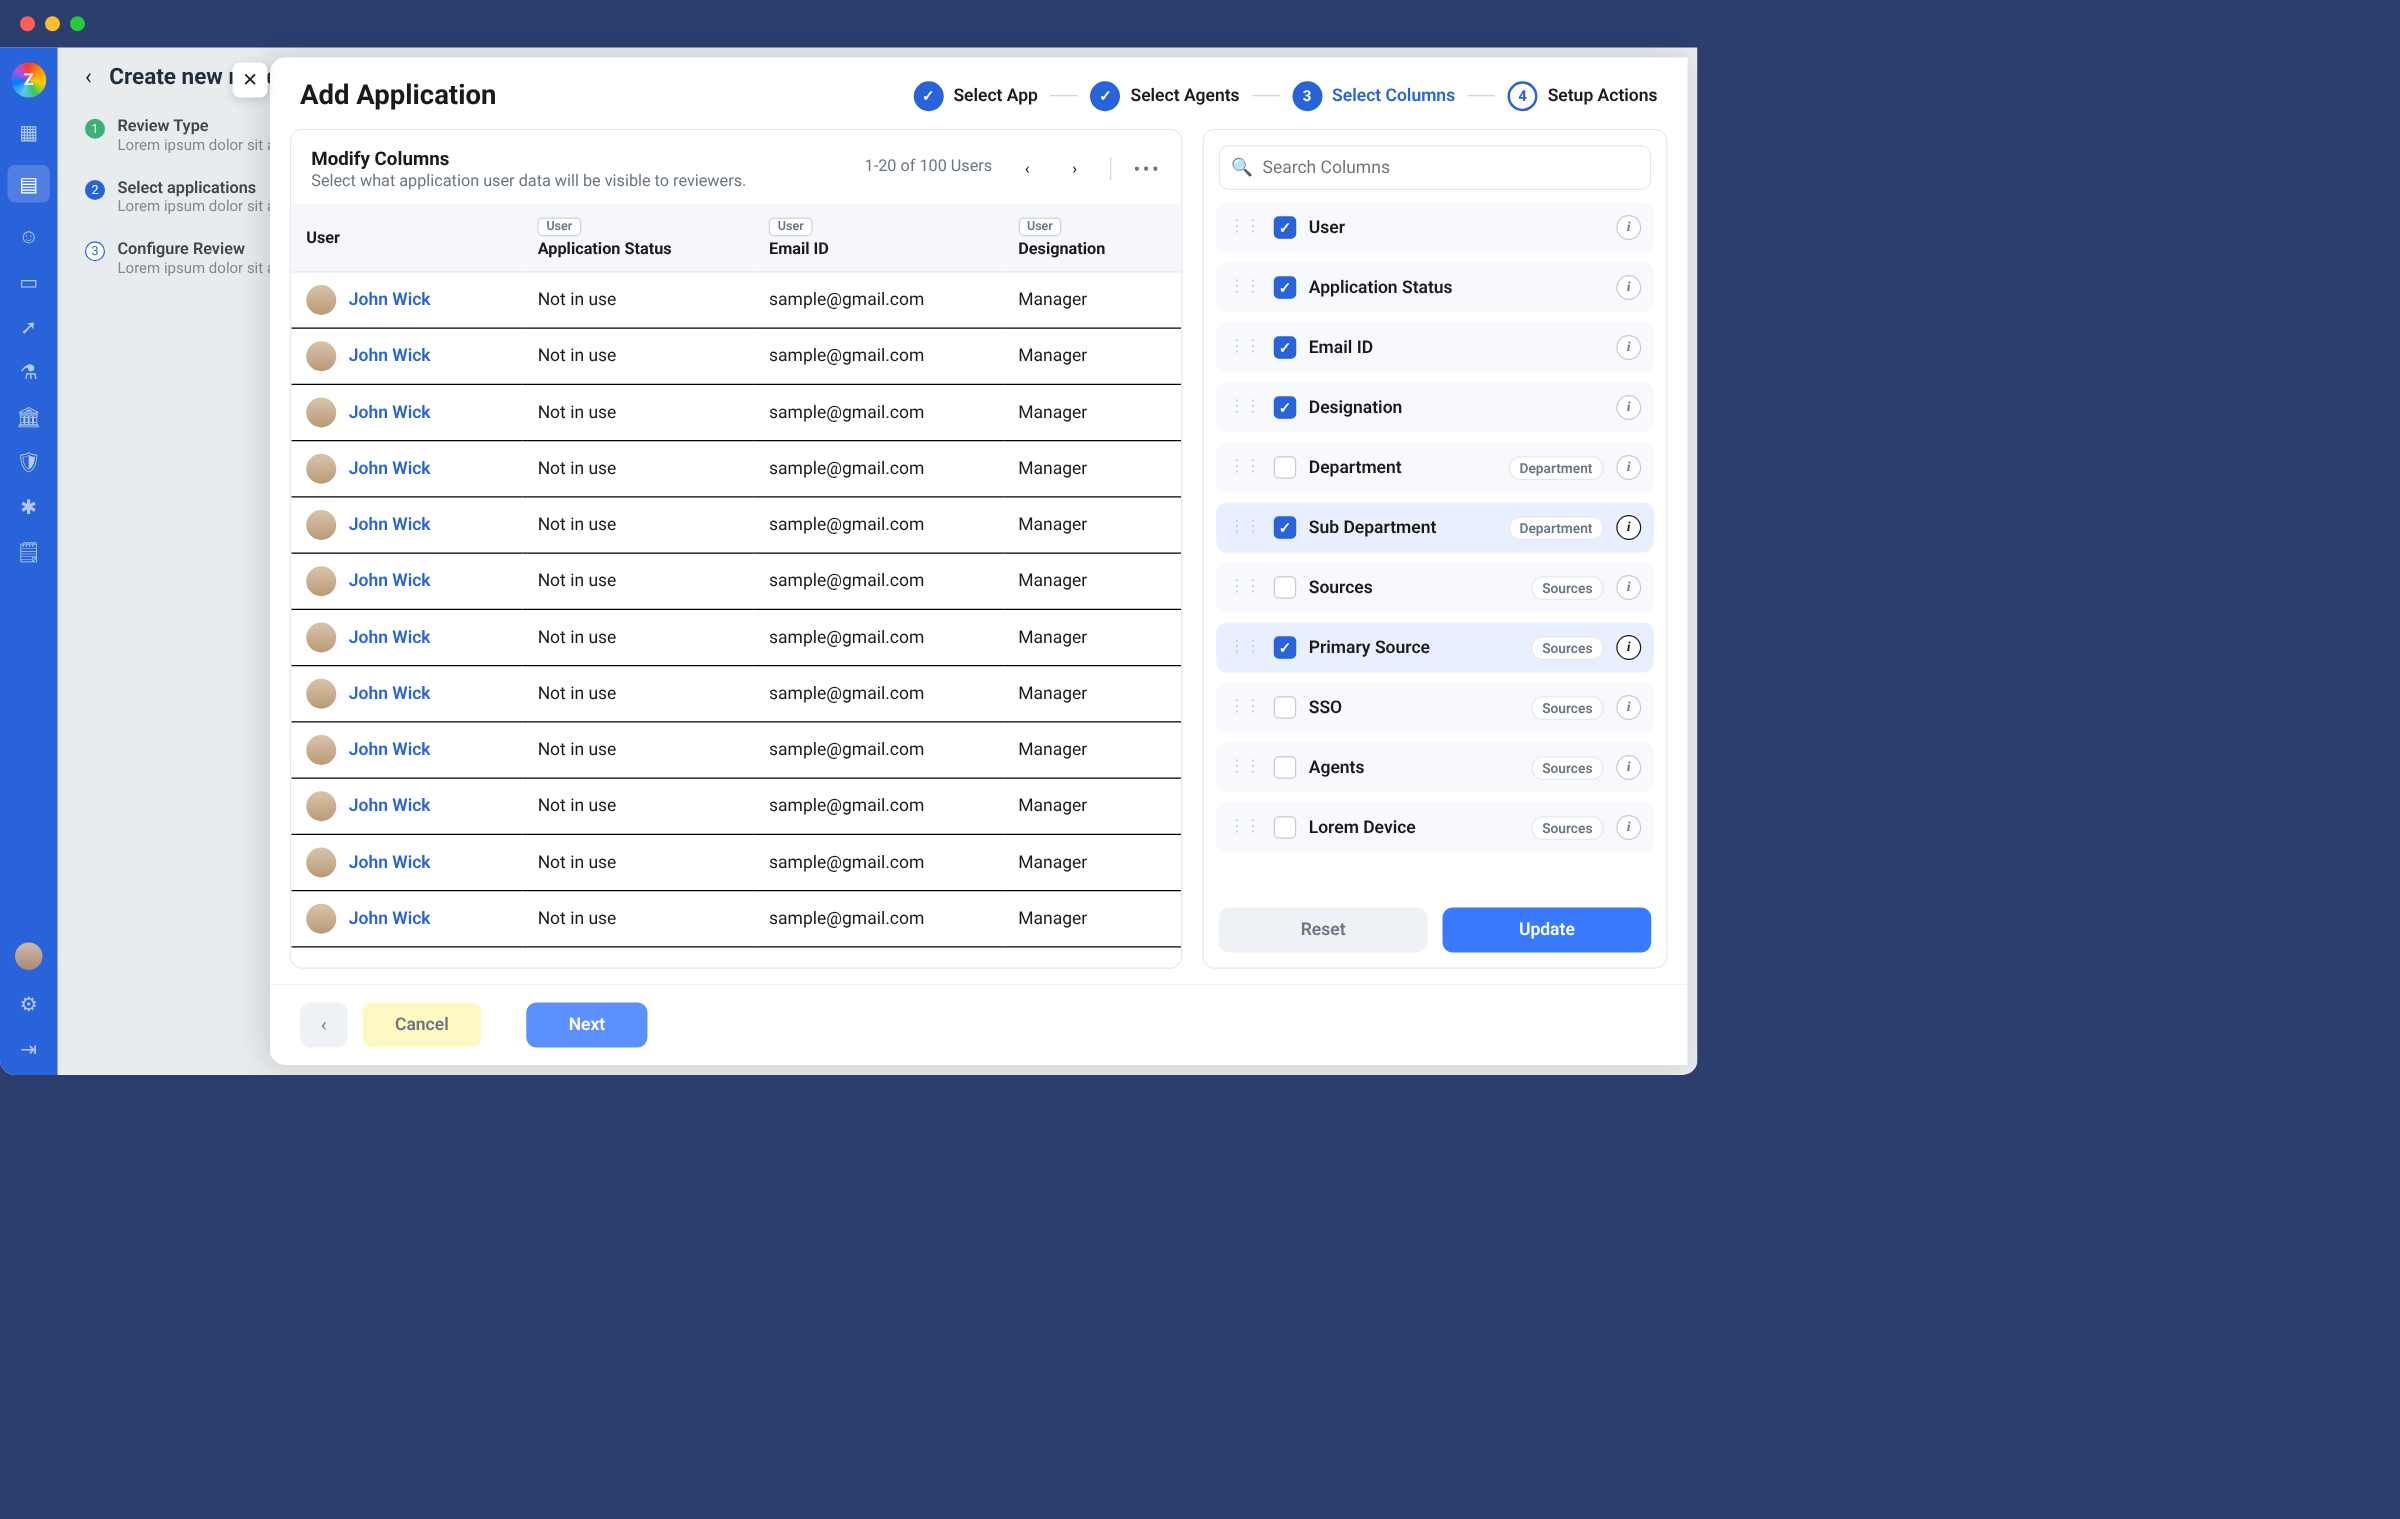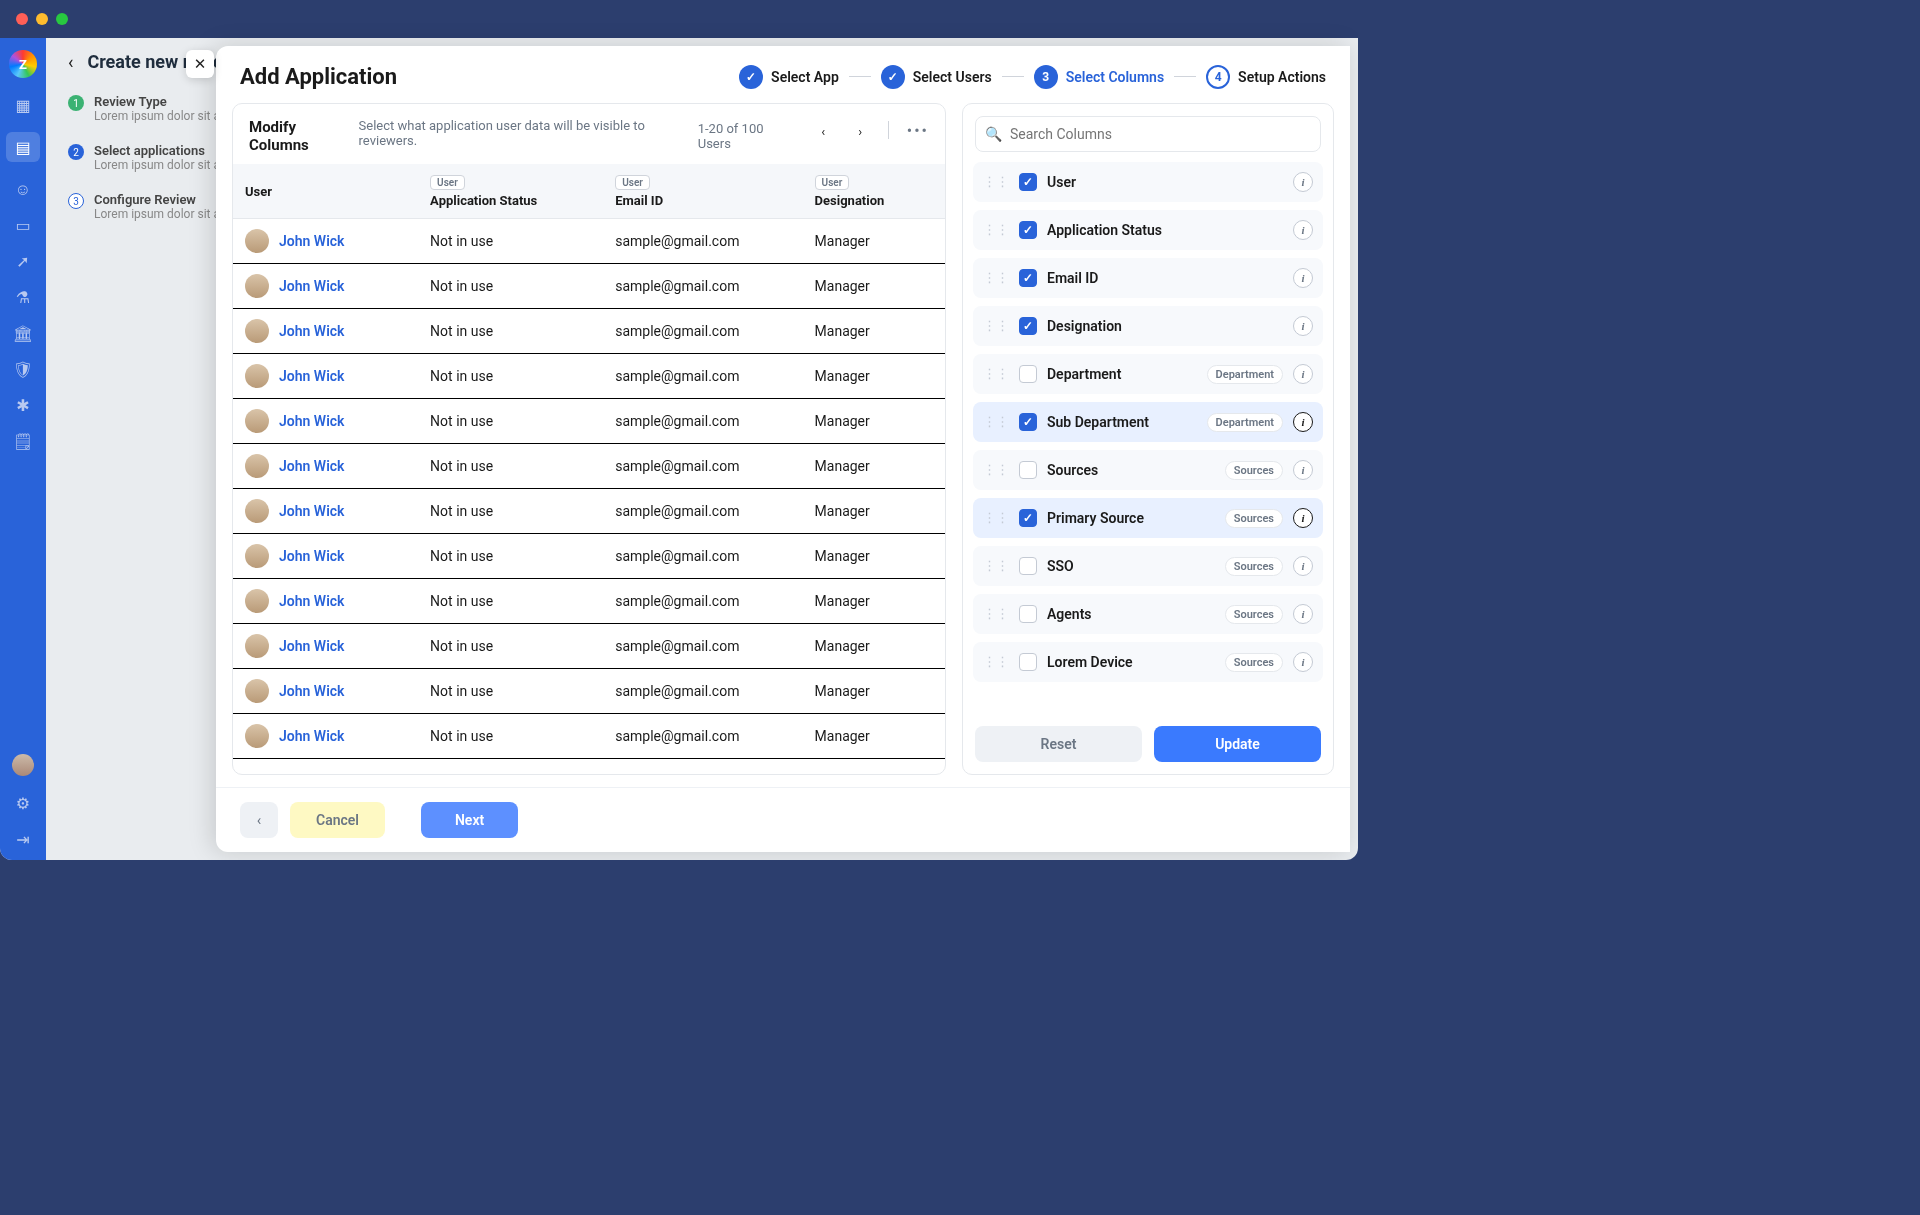--- a/index.html
+++ b/index.html
@@ -46,21 +46,21 @@
 .ball-active { background:#2963d9; color:#fff; }
 .ball-outline { border:2px solid #2963d9; color:#2963d9; background:#fff; }
 .step-label-done { color:#1a1a1a; }
 .step-label-active { color:#2963d9; }
 .step-dash { width:22px; height:1px; background:#d0d4db; }
 
 .modal-content { flex:1; display:flex; gap:16px; padding: 0 16px 12px; overflow:hidden; }
 
 .table-panel { flex:1; border:1px solid #e5e8ec; border-radius:10px; display:flex; flex-direction:column; overflow:hidden; }
 .tp-head { display:flex; align-items:center; padding:14px 16px 10px; }
-.tp-head-l { display:flex; flex-direction:row; gap:2px; }
+.tp-head-l { display:flex; flex-direction:column; gap:2px; }
 .tp-title { font-size:15px; font-weight:700; color:#1a1a1a; }
 .tp-sub { font-size:13px; color:#6b7684; }
 .tp-right { margin-left:auto; display:flex; gap:18px; font-size:13px; color:#6b7684; }
 .pg-btn { width:20px; height:20px; display:flex; align-items:center; justify-content:center; cursor:pointer; color:#222; }
 .divider-v { width:1px; height:18px; background:#d0d4db; }
 .more-icon { font-size:16px; letter-spacing:2px; cursor:pointer; }
 
 table { width:100%; border-collapse:collapse; table-layout:fixed; }
 thead th { background:#f5f7fa; text-align:left; padding:10px 12px; font-size:13px; font-weight:700; color:#1a1a1a; border-bottom:1px solid #e5e8ec; position:relative; }
 .th-pill { display:inline-block; background:#fff; border:1px solid #d0d4db; border-radius:4px; font-size:10px; font-weight:600; color:#6b7684; padding:1px 6px; margin-bottom:3px; }
@@ -159,21 +159,21 @@
         <div class="modal-header">
           <div class="modal-title">Add Application</div>
           <div class="stepper" id="stepper">
               <div class="step">
                 <div class="step-ball ball-done">✓</div>
     <span class="step-label-done">Select App</span>
               </div>
               <div class="step-dash"></div>
               <div class="step">
                 <div class="step-ball ball-done">✓</div>
-    <span class="step-label-done">Select Users</span>
+    <span class="step-label-done">Select Agents</span>
               </div>
               <div class="step-dash"></div>
               <div class="step">
                 <div class="step-ball ball-active">3</div>
     <span class="step-label-active">Select Columns</span>
               </div>
               <div class="step-dash"></div>
               <div class="step">
                 <div class="step-ball ball-outline">4</div>
     <span class="step-label-done">Setup Actions</span>

